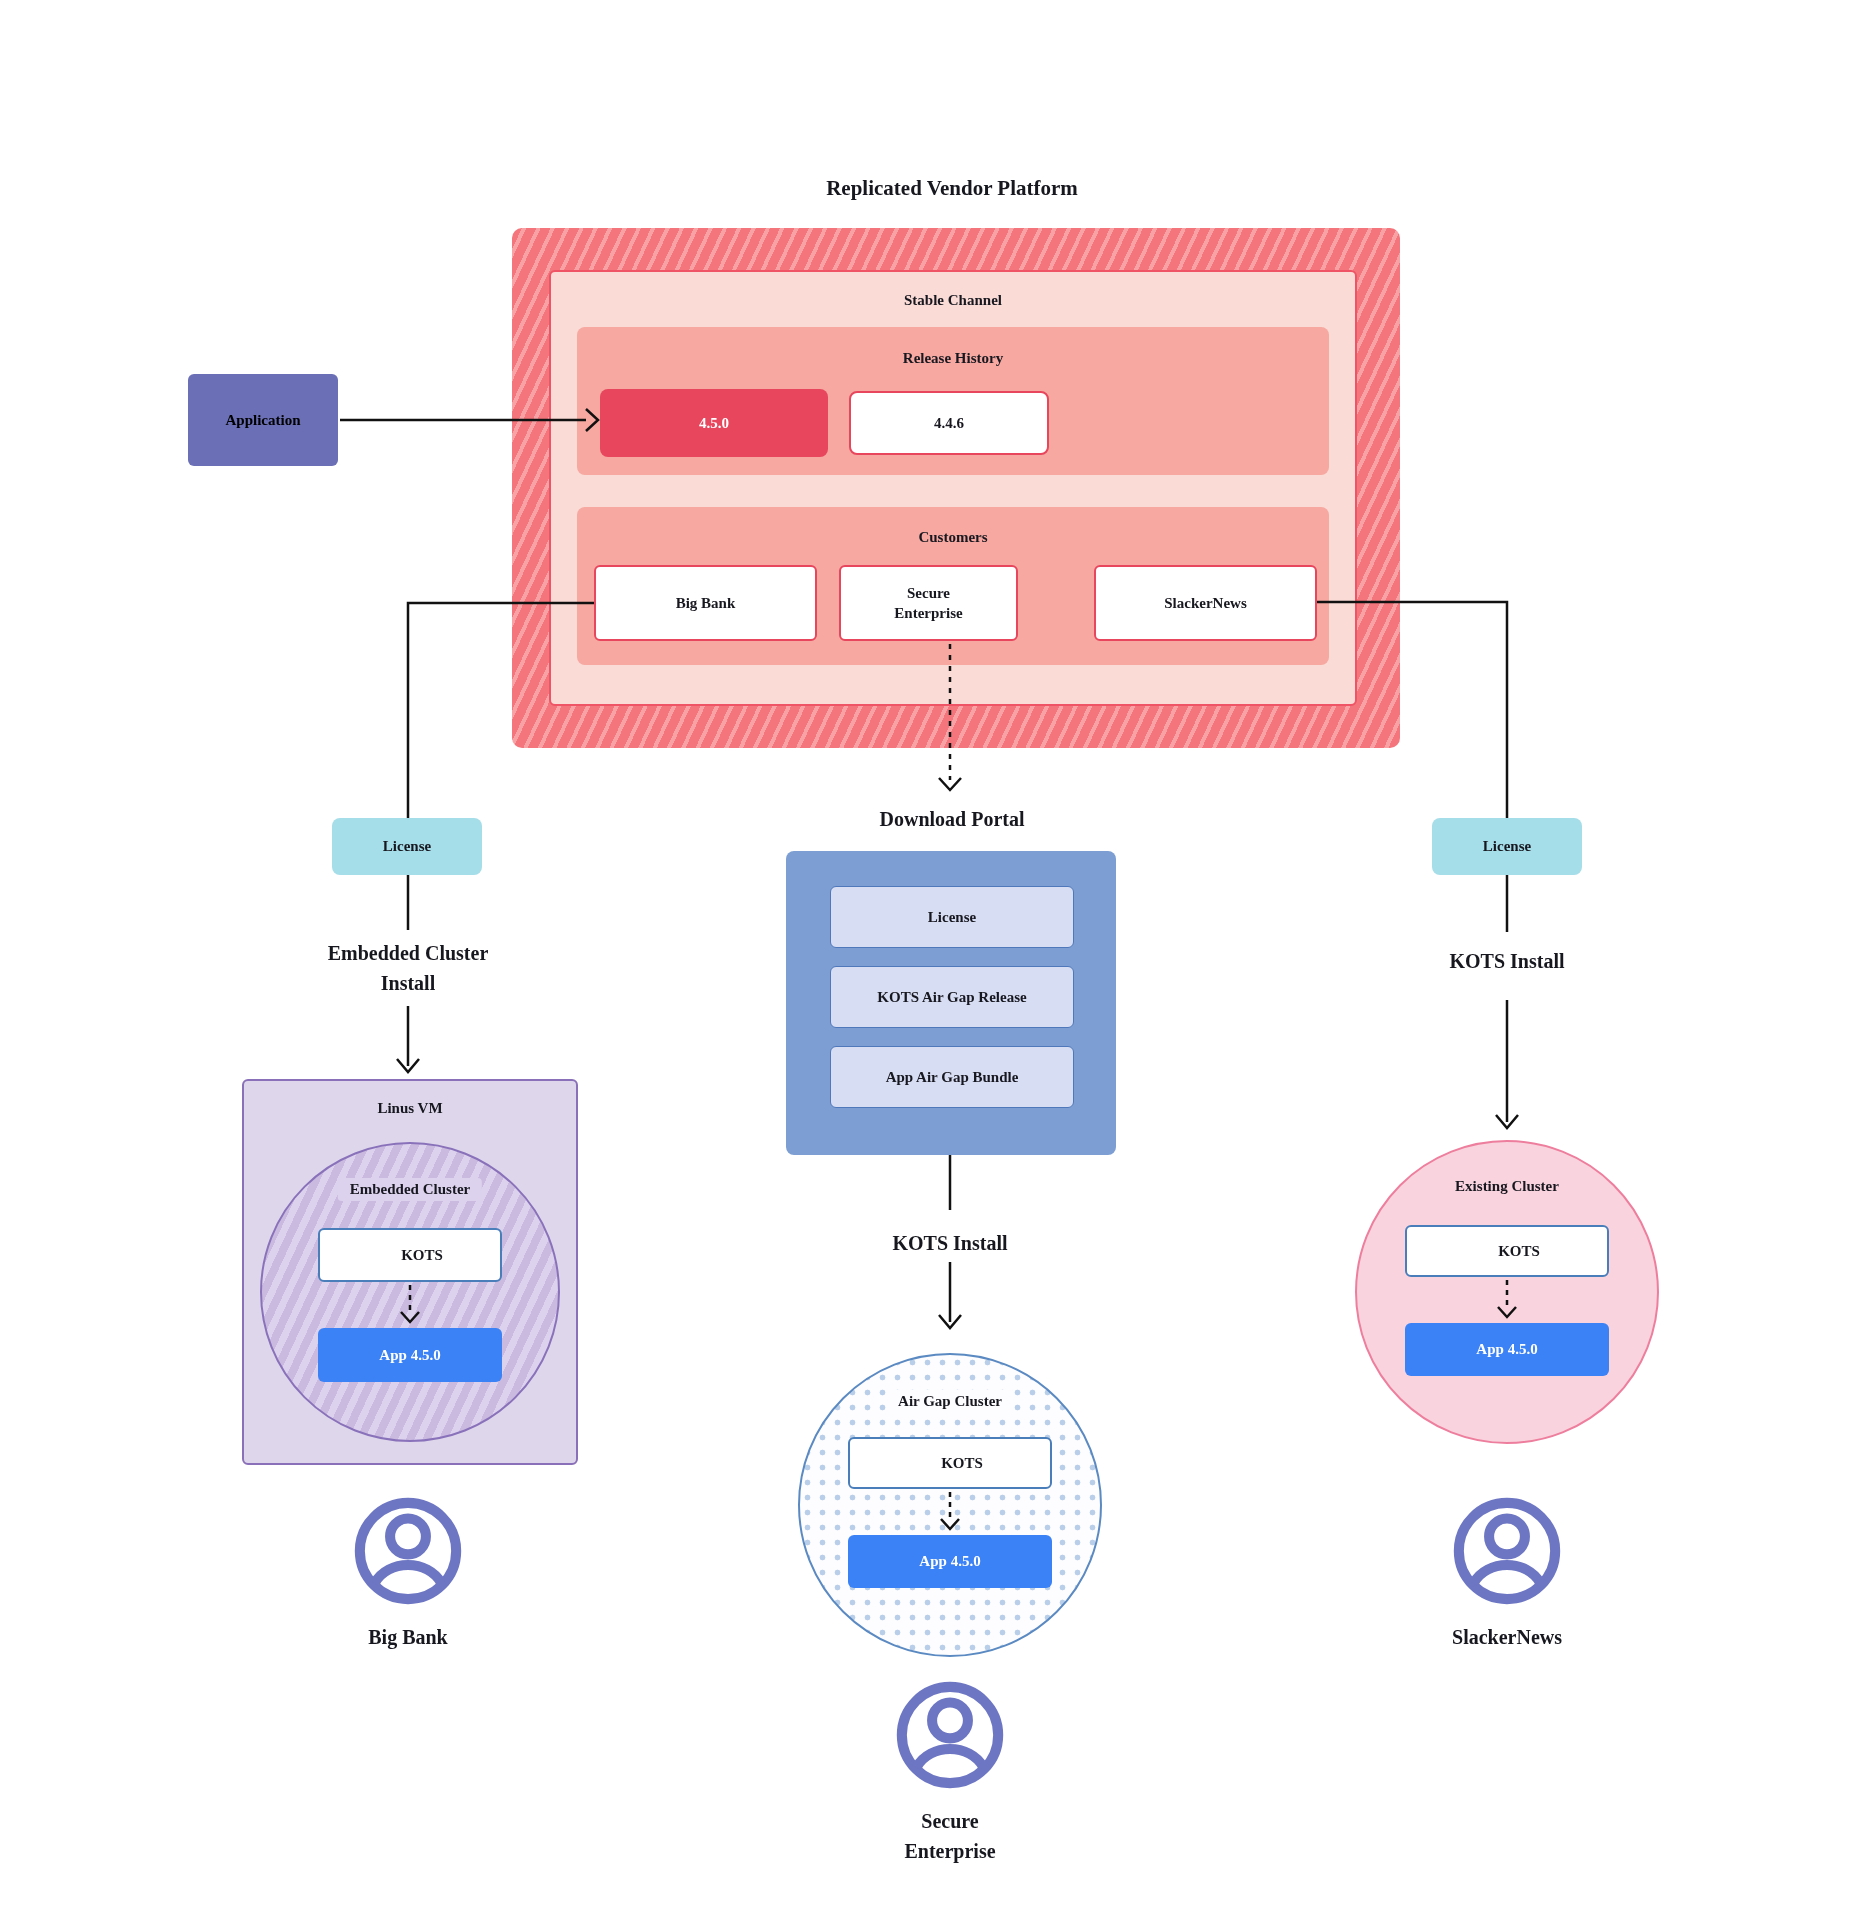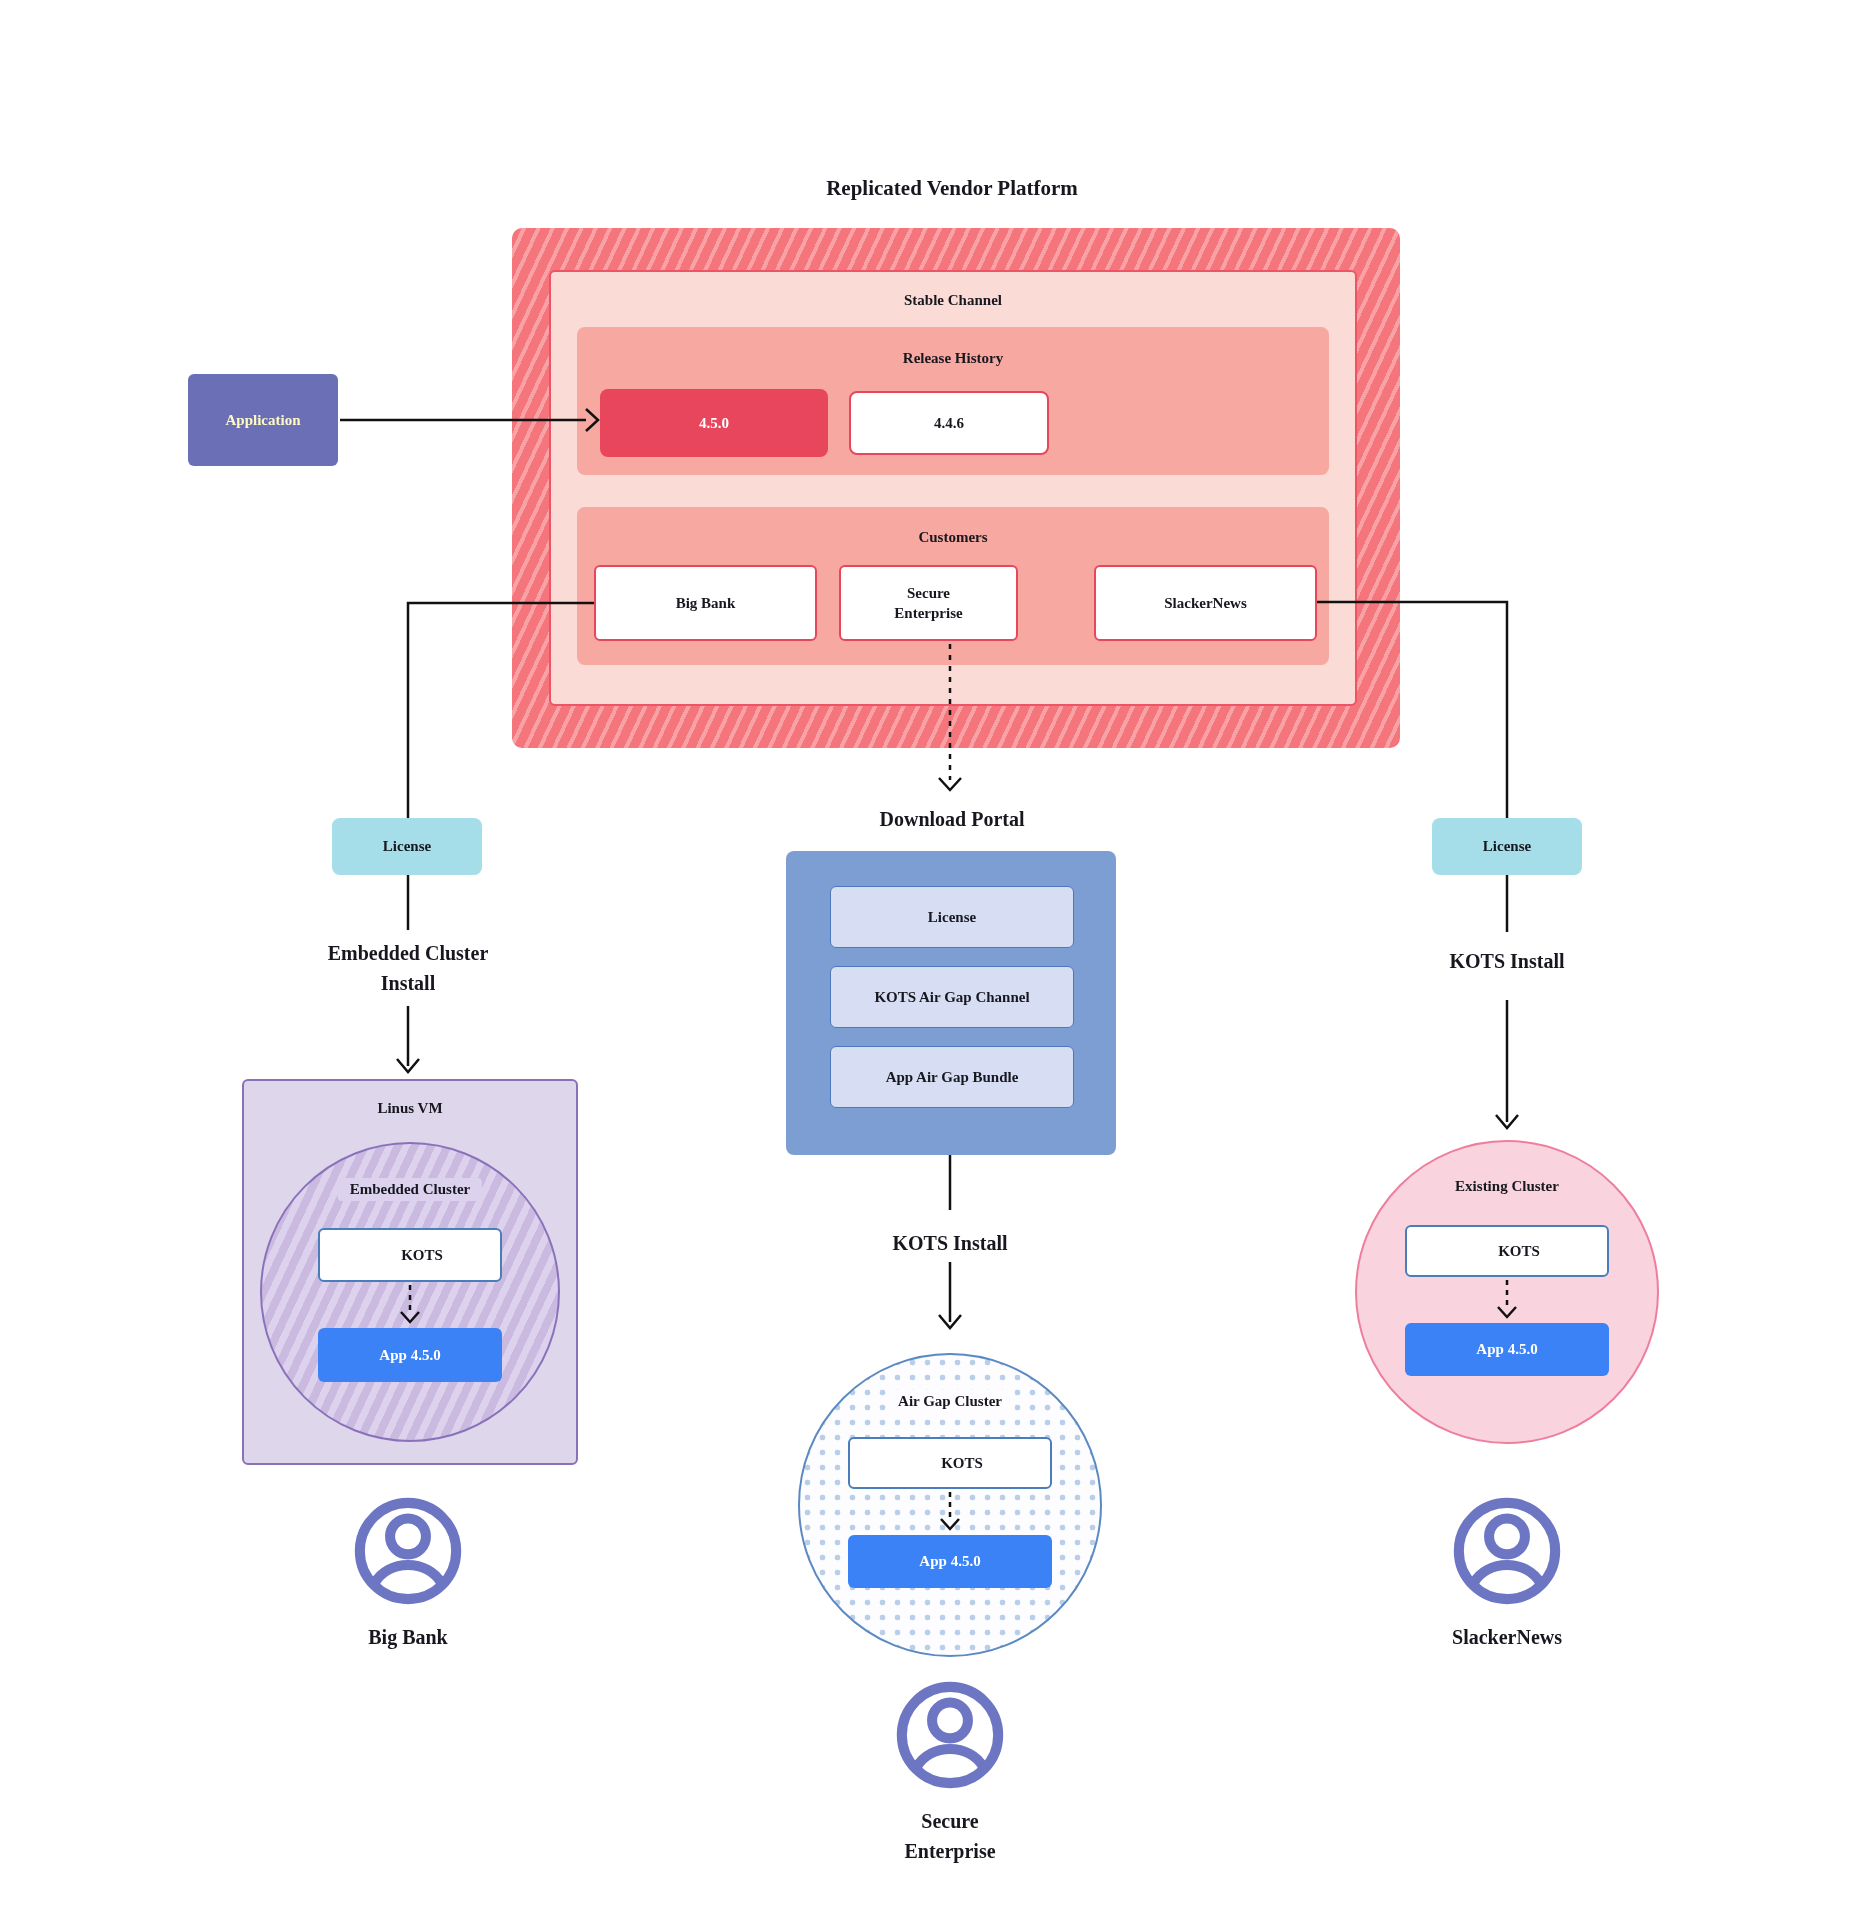--- a/index.html
+++ b/index.html
@@ -9,21 +9,21 @@
   .box{display:flex;align-items:center;justify-content:center;text-align:center;}
   .ctr{transform:translateX(-50%);white-space:nowrap;}
   .t-big{font-size:20px;font-weight:600;}
   .t-sm{font-size:15px;font-weight:600;}
   .hatched-red{background:repeating-linear-gradient(115deg,#f4767c 0 9px,#f9a2a6 9px 13px);border-radius:10px;}
   .stable{background:#fbdbd6;border:2px solid #ee5465;border-radius:6px;}
   .section{background:#f6a8a1;border-radius:8px;}
   .release-hot{background:#e8465d;border-radius:8px;color:#ffffff;}
   .release-old{background:#ffffff;border:2px solid #e8465d;border-radius:8px;}
   .customer{background:#ffffff;border:2px solid #e8465d;border-radius:6px;line-height:1.35;}
-  .appbox{background:#6a6fb6;border-radius:6px;color:#fef9c3;}
+  .appbox{background:#6a6fb6;border-radius:6px;color:#000000;}
   .license{background:#a5dde8;border-radius:8px;}
   .portal{background:#7d9ed2;border-radius:8px;}
   .portal-item{background:#d7ddf3;border:1.5px solid #4f78ba;border-radius:6px;}
   .vmbox{background:#ded7ec;border:2px solid #8a70b8;border-radius:6px;}
   .circle{border-radius:50%;}
   .hatch-purple{background:repeating-linear-gradient(115deg,#cbbadf 0 8px,#dcd2ee 8px 15px);border:2.5px solid #8a72ba;}
   .dots-blue{background-color:#fdfdff;background-image:radial-gradient(circle,#b9cfe9 2.6px,transparent 3.2px);background-size:15px 15px;border:2px solid #5b8ac2;}
   .pink{background:#f9d3dd;border:2px solid #ee7e9d;}
   .kots{background:#ffffff;border:2px solid #4a7ebb;border-radius:6px;padding-left:24px;}
   .appver{background:#3b82f6;border-radius:6px;color:#ffffff;}
@@ -71,21 +71,21 @@
   <svg class="abs person" style="left:352px;top:1495px;" width="112" height="112" viewBox="0 0 100 100">
     <circle cx="50" cy="50" r="43" fill="none" stroke="#6d76c3" stroke-width="9"></circle>
     <circle cx="50" cy="37" r="16" fill="#ffffff" stroke="#6d76c3" stroke-width="9"></circle>
     <path d="M20,79 C32,57 68,57 80,79" fill="none" stroke="#6d76c3" stroke-width="9"></path>
   </svg>
   <div class="abs ctr t-big" style="left:408px;top:1626px;">Big Bank</div>
 
   <div class="abs ctr t-big" style="left:952px;top:808px;">Download Portal</div>
   <div class="abs portal" style="left:786px;top:851px;width:330px;height:304px;"></div>
   <div class="abs box portal-item t-sm" style="left:830px;top:886px;width:244px;height:62px;">License</div>
-  <div class="abs box portal-item t-sm" style="left:830px;top:966px;width:244px;height:62px;">KOTS Air Gap Channel</div>
+  <div class="abs box portal-item t-sm" style="left:830px;top:966px;width:244px;height:62px;">KOTS Air Gap Release</div>
   <div class="abs box portal-item t-sm" style="left:830px;top:1046px;width:244px;height:62px;">App Air Gap Bundle</div>
   <div class="abs ctr t-big" style="left:950px;top:1232px;">KOTS Install</div>
 
   <div class="abs circle dots-blue" style="left:798px;top:1353px;width:304px;height:304px;"></div>
   <div class="abs ctr t-sm patch-white" style="left:950px;top:1390px;">Air Gap Cluster</div>
   <div class="abs box kots t-sm" style="left:848px;top:1437px;width:204px;height:52px;">KOTS</div>
   <div class="abs box appver t-sm" style="left:848px;top:1535px;width:204px;height:53px;">App 4.5.0</div>
 
   <svg class="abs person" style="left:894px;top:1679px;" width="112" height="112" viewBox="0 0 100 100">
     <circle cx="50" cy="50" r="43" fill="none" stroke="#6d76c3" stroke-width="9"></circle>

